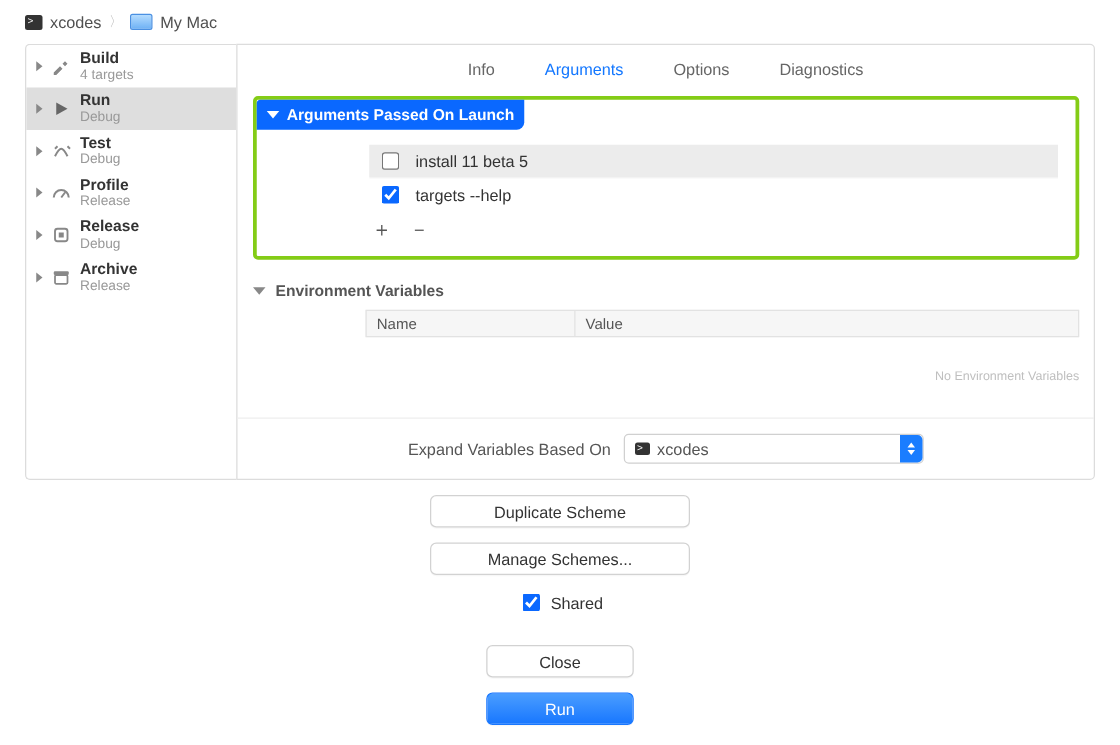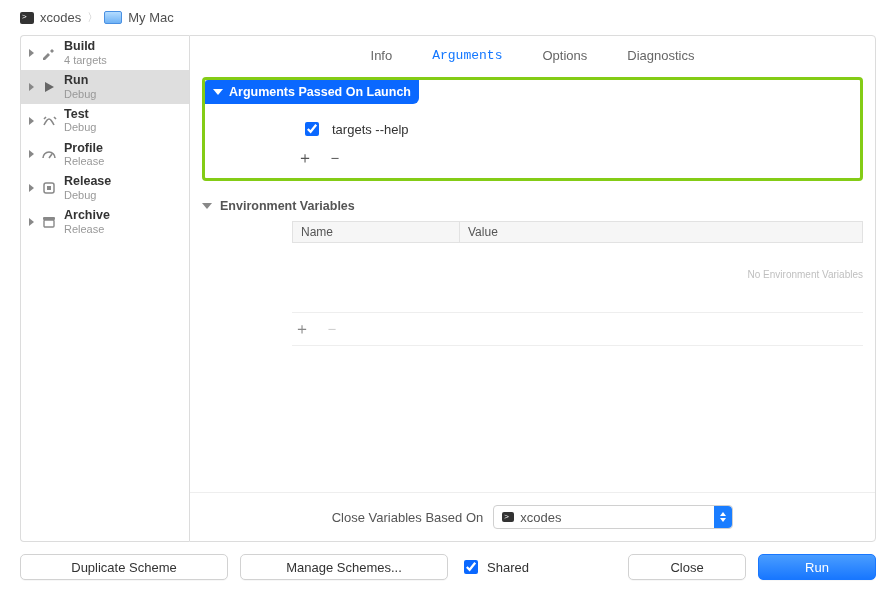--- a/index.html
+++ b/index.html
@@ -81,21 +81,21 @@
     justify-content:center;
     gap:40px;
     padding:12px 0 10px 0;
   }
   .tab {
     font-size:13px;
     color:#666;
     padding-bottom:4px;
     cursor:default;
   }
-  .tab.active { color:#1377ff;font-family:Liberation Mono, monospace; }
+  .tab.active { color:#1377ff; }
   
   .scroll {
     flex:1;
     padding:0 12px 10px 12px;
     overflow:auto;
   }
   .args-box {
     border:3px solid #84cc16;
     border-radius:4px;
     background:#fff;
@@ -205,20 +205,21 @@
     display:flex;flex-direction:column;align-items:center;justify-content:center;
   }
   .combo .stepper::before{content:"";width:0;height:0;border-left:3px solid transparent;border-right:3px solid transparent;border-bottom:4px solid #fff;margin-bottom:2px;}
   .combo .stepper::after{content:"";width:0;height:0;border-left:3px solid transparent;border-right:3px solid transparent;border-top:4px solid #fff;}
   
   .bottom-bar {
     padding:12px 20px 16px 20px;
     display:flex;
     align-items:center;
     gap:12px;
+    flex-direction:column;
   }
   .btn {
     height:24px;
     padding:0 18px;
     border:1px solid #d2d2d2;
     border-radius:5px;
     background:#fff;
     font-size:13px;
     color:#333;
     display:flex;
@@ -338,20 +339,24 @@
       </div>
 
       <div class="scroll">
 
         <div class="args-box">
           <div class="args-header">
             <span class="disclosure-down"></span>
             <span>Arguments Passed On Launch</span>
           </div>
           <div class="args-body">
+            <div class="arg-row hl">
+              <input type="checkbox" class="mac" style="">
+              <span>install 11 beta 5</span>
+            </div>
             <div class="arg-row">
               <input type="checkbox" class="mac" checked="" style="">
               <span>targets --help</span>
             </div>
             <div class="row-tools">
               <span class="tool-btn">＋</span>
               <span class="tool-btn">－</span>
             </div>
           </div>
         </div>
@@ -370,21 +375,21 @@
           <div class="row-tools env">
             <span class="tool-btn">＋</span>
             <span class="tool-btn minus">－</span>
           </div>
           <hr class="thin-rule">
         </div>
 
       </div>
 
       <div class="content-footer">
-        <span>Close Variables Based On</span>
+        <span>Expand Variables Based On</span>
         <div class="combo">
           <span class="bc-icon-term" style="width:12px;height:10px;"></span>
           <span>xcodes</span>
           <span class="stepper"></span>
         </div>
       </div>
 
     </div>
   </div>
 

